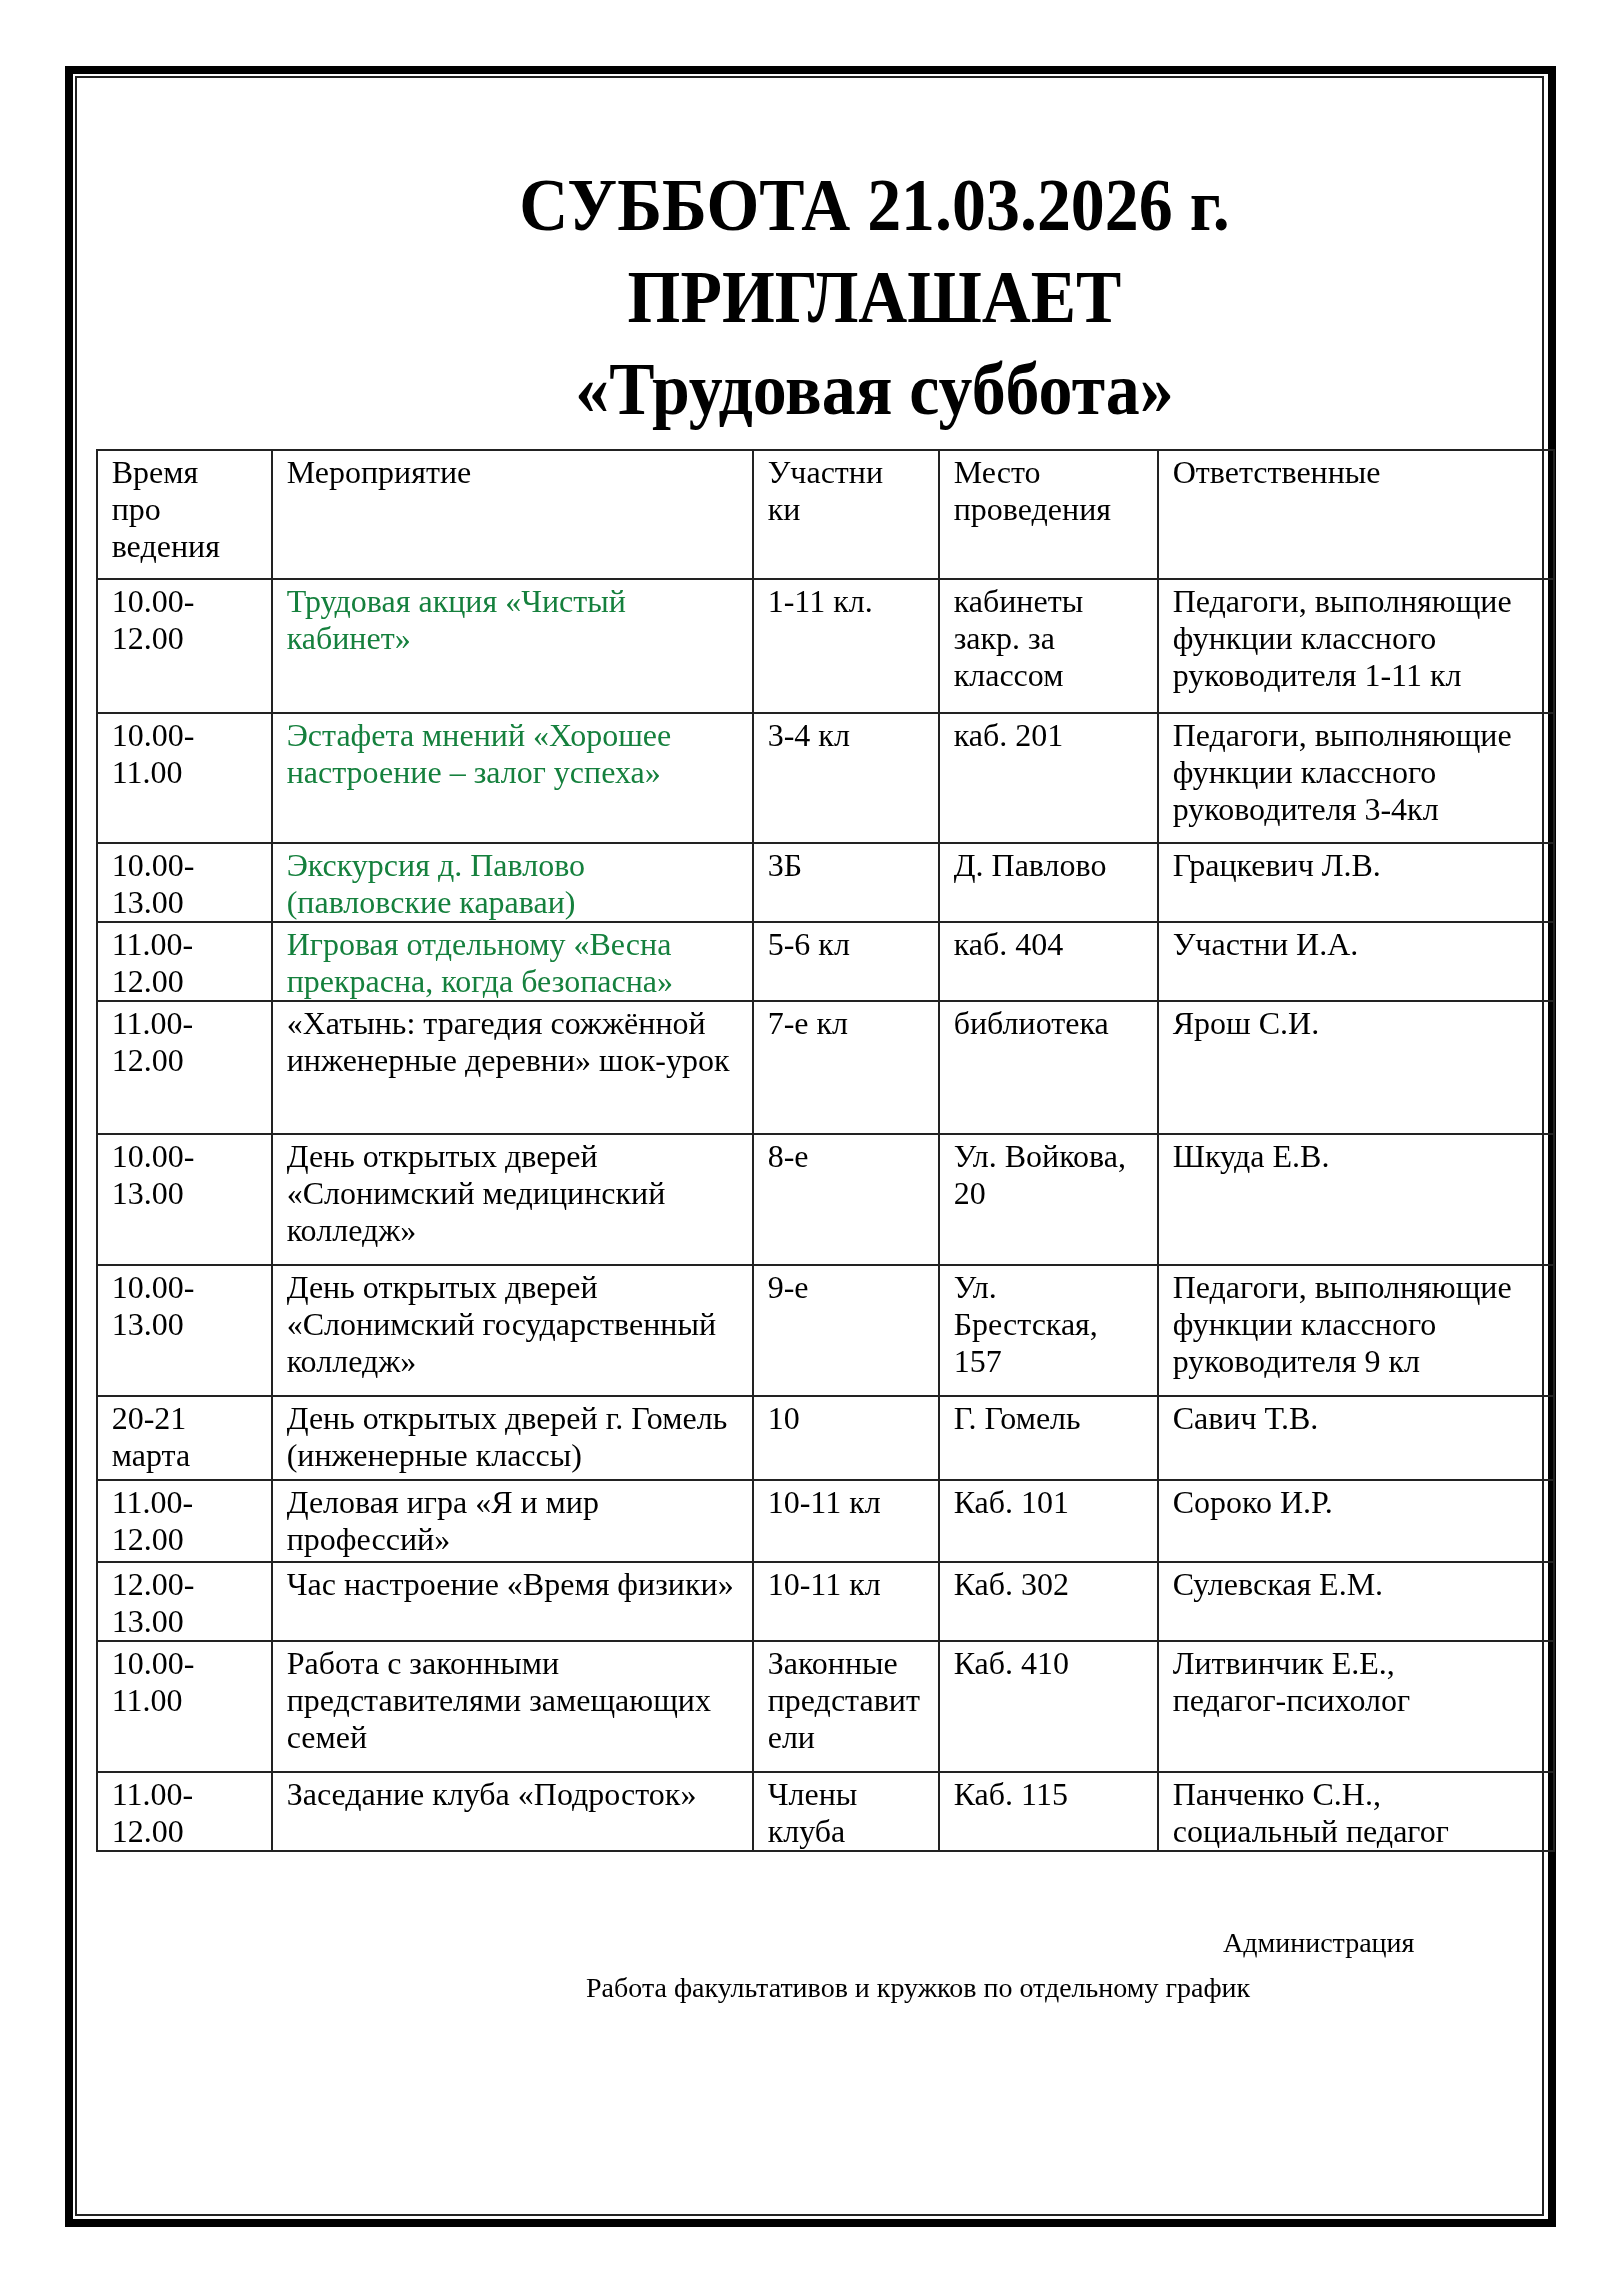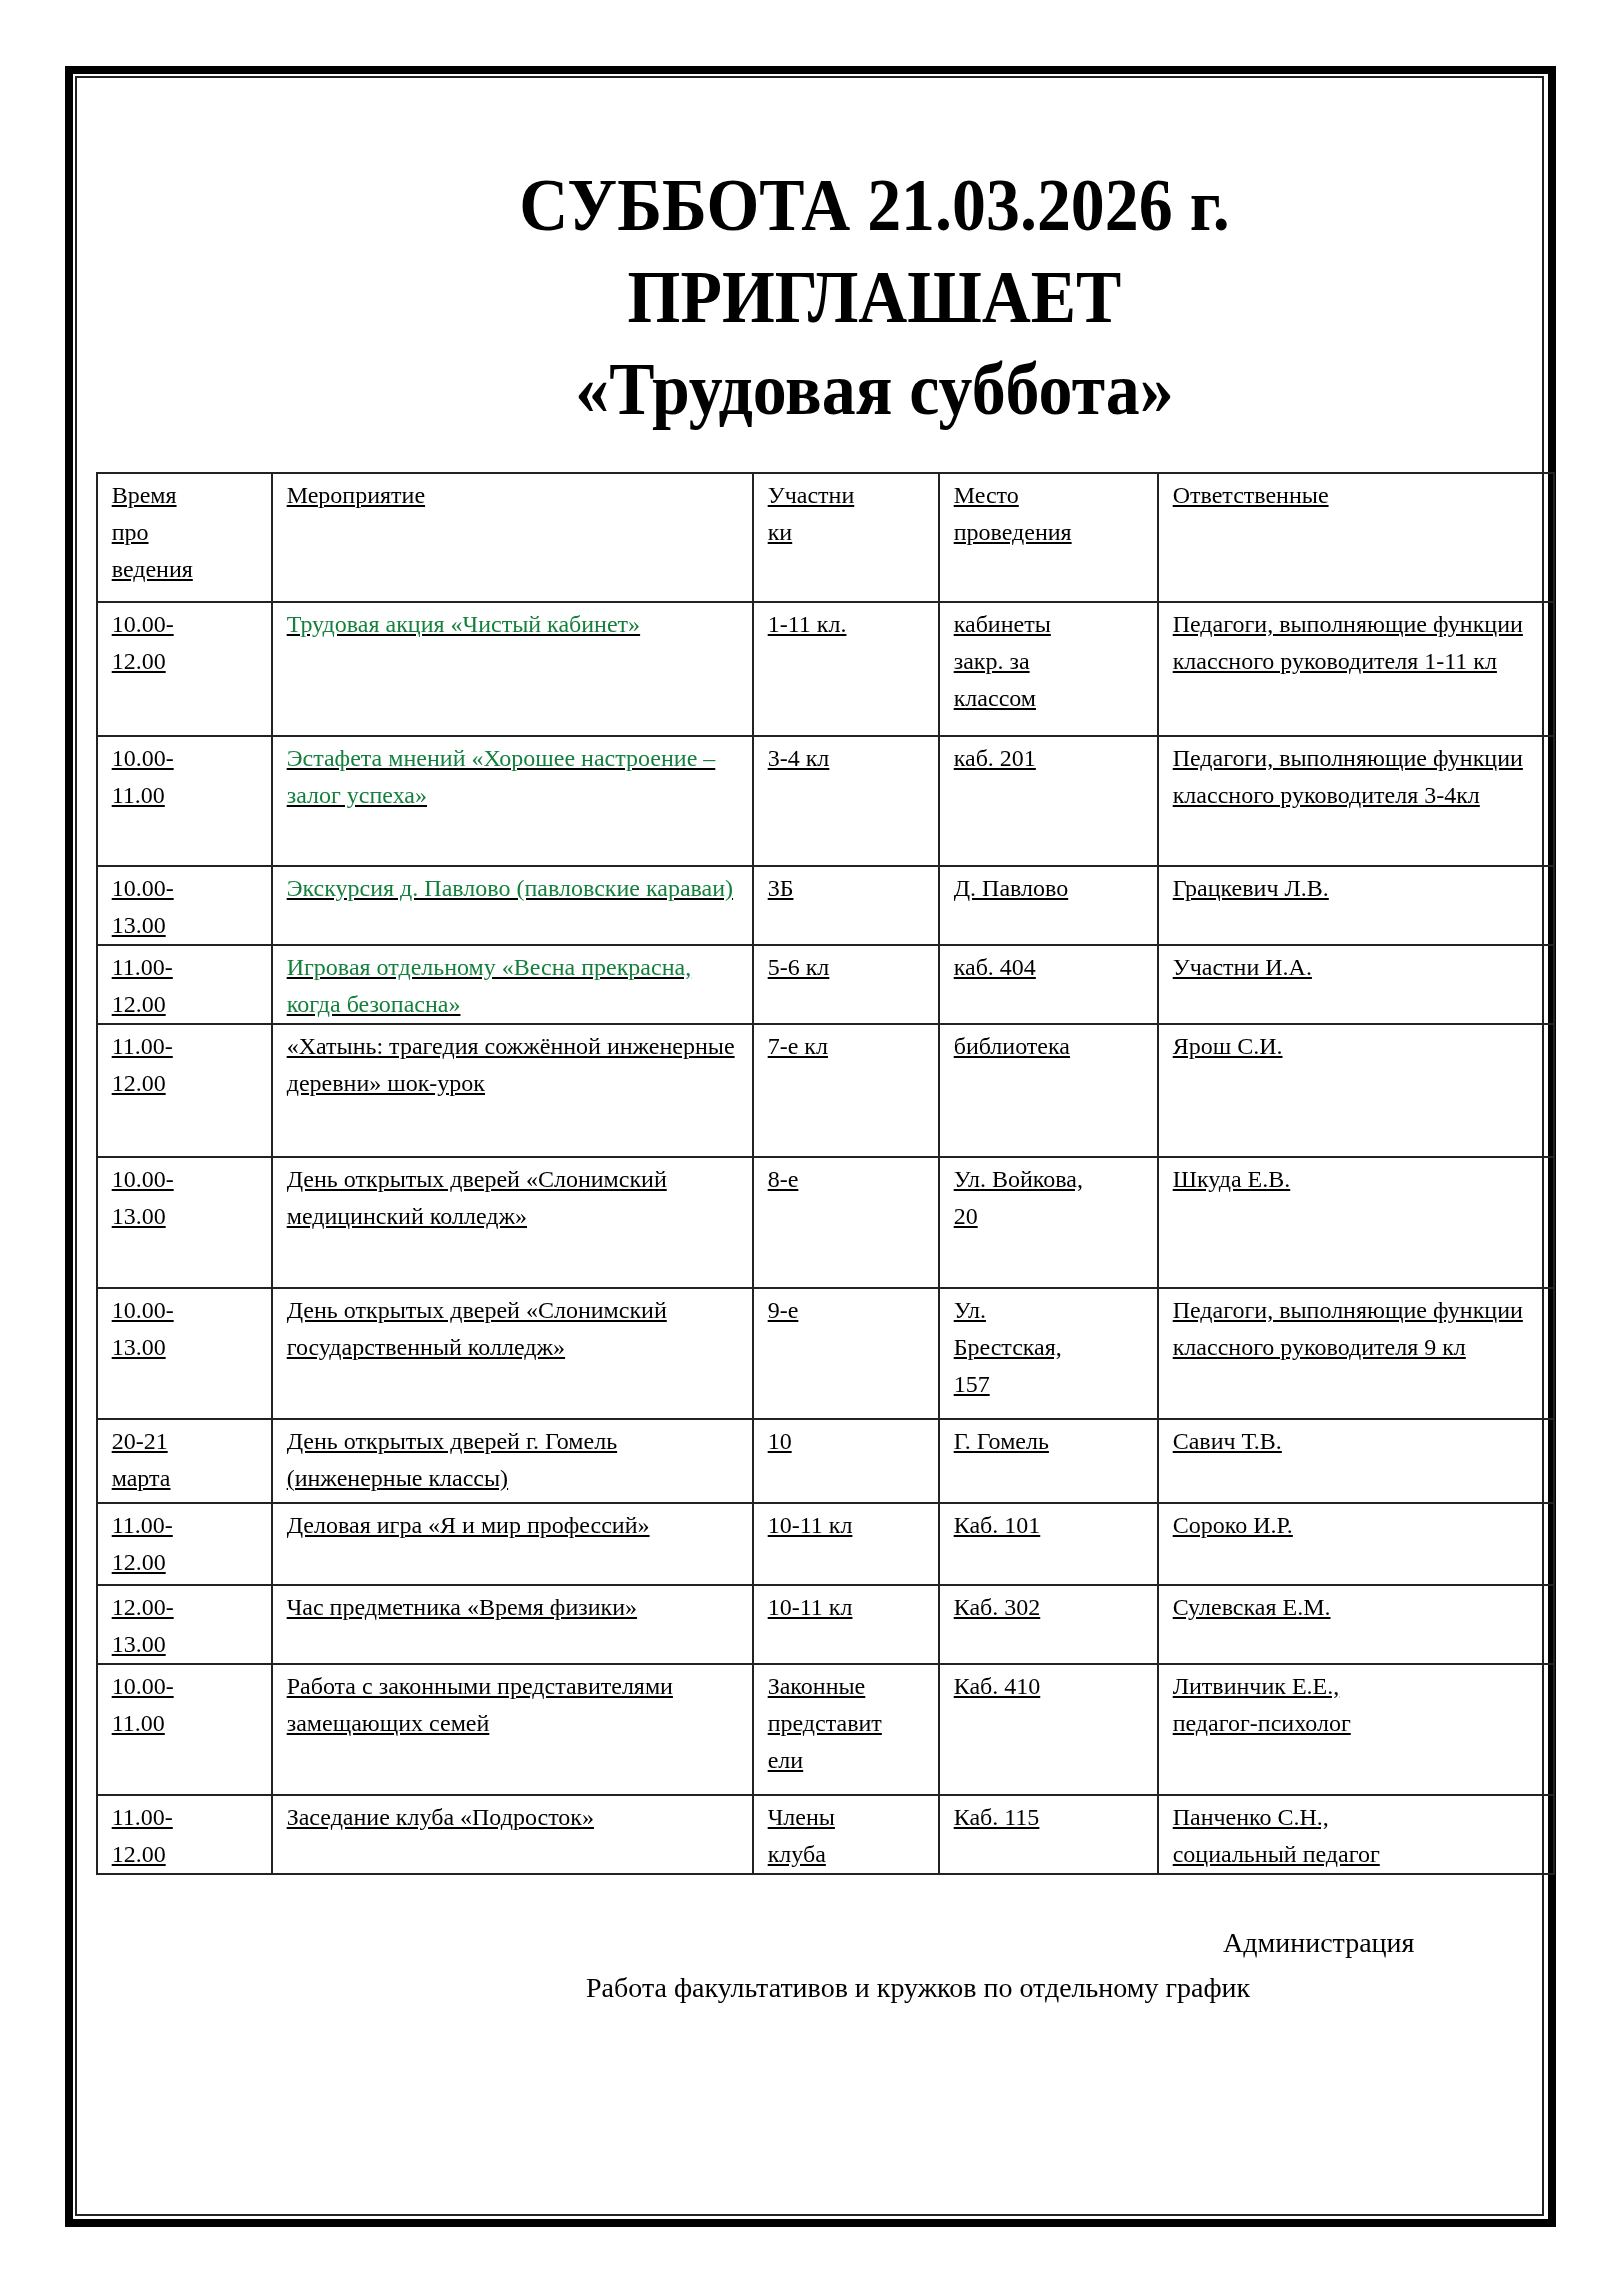--- a/index.html
+++ b/index.html
@@ -7,22 +7,22 @@
          font-family:"Liberation Serif", "DejaVu Serif", serif; color:#000; }
   .frame-outer { position:absolute; left:65px; top:66px; width:1491px; height:2161px;
                  box-sizing:border-box; border:8.8px solid #000; }
   .frame-inner { position:absolute; left:75px; top:76px; width:1469px; height:2140px;
                  box-sizing:border-box; border:2px solid #222; }
   .title { position:absolute; left:0; width:1749px; text-align:center; font-weight:bold;
            font-size:73px; line-height:73px; transform:scaleX(0.93); transform-origin:center; }
   .t1 { top:169px; }
   .t2 { top:261px; }
   .t3 { top:353px; }
-  table.sched { position:absolute; left:96px; top:472px; width:1457px;
-                border-collapse:collapse; table-layout:fixed; font-size:24px; line-height:37px;text-decoration:underline; }
+  table.sched { position:absolute; left:96px; top:449px; width:1457px;
+                border-collapse:collapse; table-layout:fixed; font-size:32px; line-height:37px; }
   table.sched td { border:2px solid #222; vertical-align:top; padding:2.9px 9.8px 0 13.7px;
                    box-sizing:border-box; overflow:hidden; }
   .c1 { width:175px; } .c2 { width:481px; } .c3 { width:186px; } .c4 { width:219px; } .c5 { width:396px; }
   .gray { color:#15803d; }
   .pre { white-space:pre-line; }
   .footer { position:absolute; font-size:28px; line-height:39px; white-space:nowrap; }
   .f1 { left:1223px; top:1923px; }
   .f2 { left:586px; top:1968px; }
 </style>
 </head>
@@ -128,21 +128,21 @@
         <td class="pre">11.00-
 12.00</td>
         <td class="pre">Деловая игра «Я и мир профессий»</td>
         <td class="pre">10-11 кл</td>
         <td class="pre">Каб. 101</td>
         <td class="pre">Сороко И.Р.</td>
       </tr>
       <tr style="height: 76px;">
         <td class="pre">12.00-
 13.00</td>
-        <td class="pre">Час предметника «Время физики»</td>
+        <td class="pre">Час настроение «Время физики»</td>
         <td class="pre">10-11 кл</td>
         <td class="pre">Каб. 302</td>
         <td class="pre">Сулевская Е.М.</td>
       </tr>
       <tr style="height: 131px;">
         <td class="pre">10.00-
 11.00</td>
         <td class="pre">Работа с законными представителями  замещающих семей</td>
         <td class="pre">Законные
 представит

